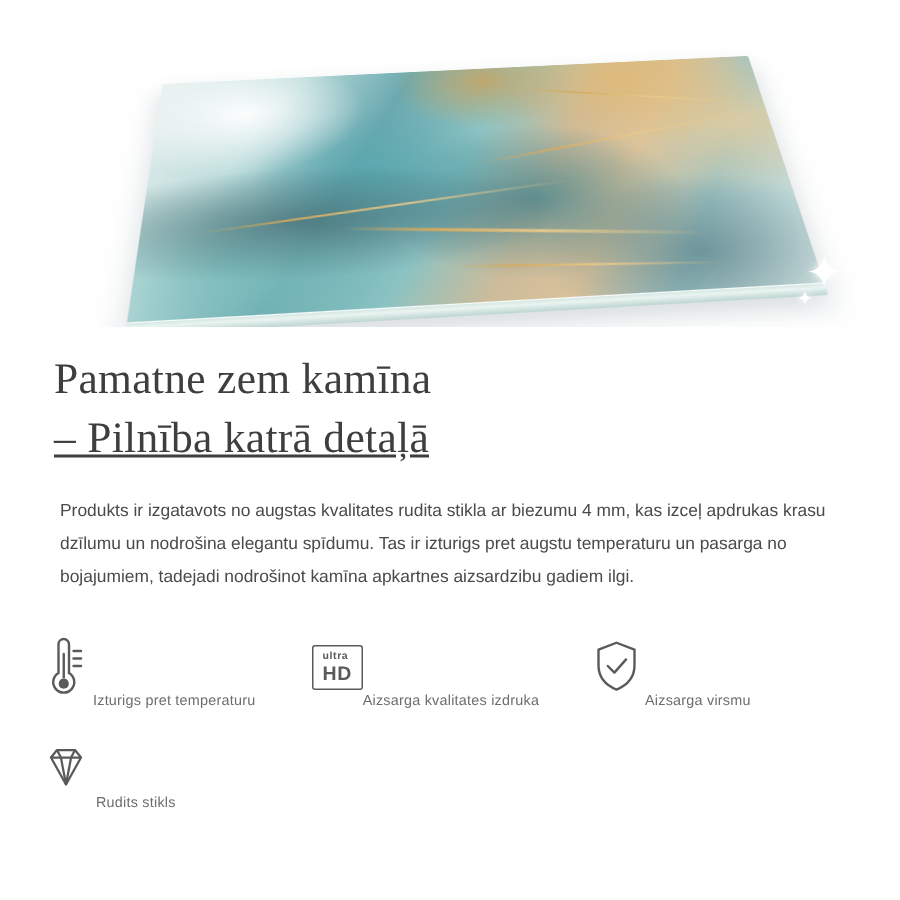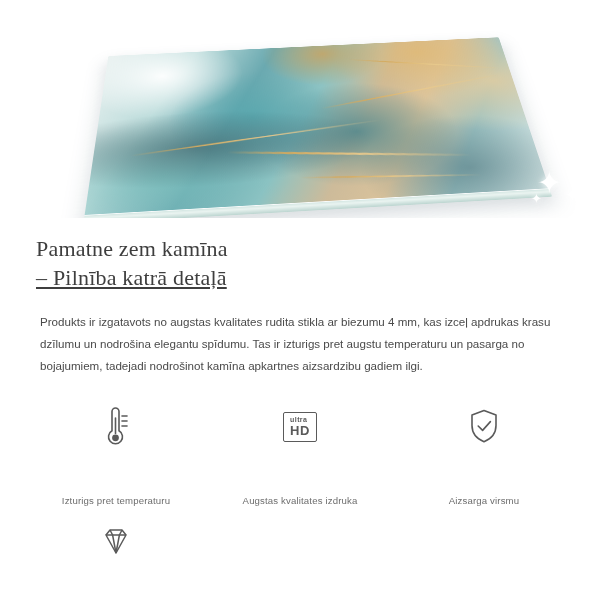--- a/index.html
+++ b/index.html
@@ -92,21 +92,21 @@
   .sparkle.s2 { right: 20px; top: 186px; font-size: 18px; }
   .sparkle.s3 { right: 58px; top: 192px; font-size: 13px; }
 
   
   .content {
     padding: 16px 36px 0 36px;
   }
   h1.headline {
     font-family: "Liberation Serif", serif;
     font-weight: 400;
-    font-size: 22px;
+    font-size: 29px;
     line-height: 1.34;
     color: #3e3e3e;
     margin: 0 0 18px 0;
     letter-spacing: 0.2px;
   }
   h1.headline .line2 { display: block; text-decoration: underline; }
   p.body-text {
     font-size: 11.6px;
     line-height: 1.92;
     color: #4a4a4a;
@@ -117,21 +117,21 @@
   
   .features {
     margin-top: 26px;
     padding: 0 24px;
     display: grid;
     grid-template-columns: repeat(3, 1fr);
     grid-row-gap: 14px;
   }
   .feature {
     display: flex;
-    flex-direction: column;
+    flex-direction: row;
     align-items: center;
     justify-content: flex-start;
     text-align: left;
   }
   .feature .glyph {
     height: 46px;
     display: flex;
     align-items: center;
     justify-content: center;
     margin-bottom: 8px;
@@ -209,21 +209,21 @@
       <div class="caption">Izturigs pret temperaturu</div>
     </div>
 
     <div class="feature">
       <div class="glyph">
         <div class="hd-box">
           <span class="ultra">ultra</span>
           <span class="hd">HD</span>
         </div>
       </div>
-      <div class="caption">Augstas kvalitates izdruka</div>
+      <div class="caption">Aizsarga kvalitates izdruka</div>
     </div>
 
     <div class="feature">
       <div class="glyph">
         <svg width="38" height="44" viewBox="0 0 38 44" fill="none" stroke="#5a5a5a" stroke-width="1.6" stroke-linejoin="round" stroke-linecap="round">
           <path d="M19 5.5l12 4.6v10.4c0 8.4-5.6 13.6-12 16.2-6.4-2.6-12-7.8-12-16.2V10.1L19 5.5z"></path>
           <polyline points="13.2,21 17.6,25.4 25.4,16.6"></polyline>
         </svg>
       </div>
       <div class="caption">Aizsarga virsmu</div>

